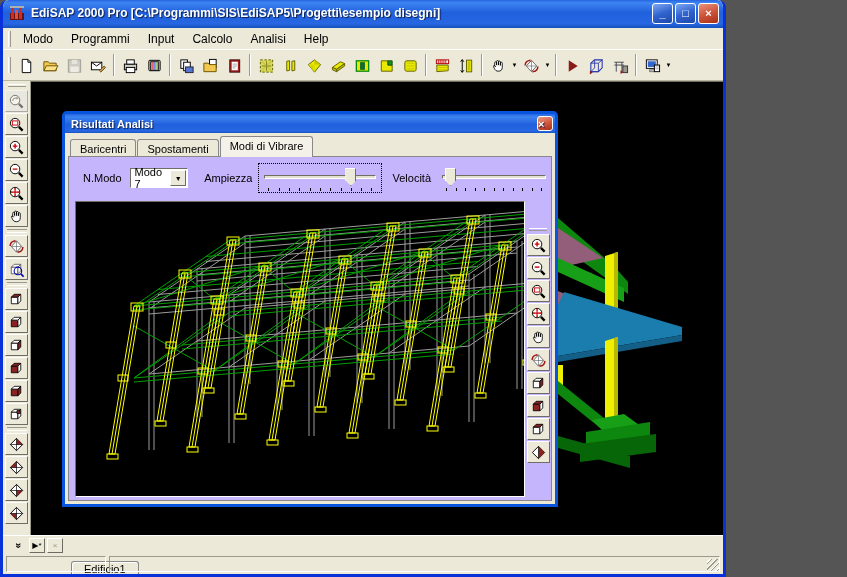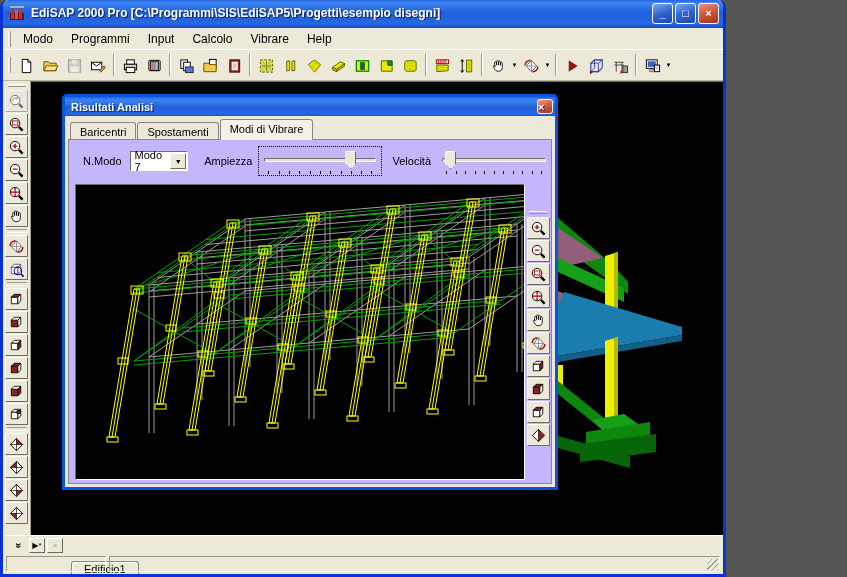--- a/index.html
+++ b/index.html
@@ -33,21 +33,21 @@
     align-items:center;padding-top:2px;}
   .hgrip{width:18px;height:3px;margin:1px 0 3px;border-top:1px solid #fff;border-bottom:1px solid #9C9A8C;}
   .sbtn{width:23px;height:22px;margin-bottom:1px;display:flex;align-items:center;justify-content:center;
     background:#ECE9D8;border:1px solid;border-color:#fff #6F6D63 #6F6D63 #fff;}
   .sbtn svg{width:17px;height:17px;}
   .sbtn.disabled{opacity:.5;filter:grayscale(1);}
   .vsep{height:4px;width:20px;margin:1px 0 2px;border-top:1px solid #9C9A8C;border-bottom:1px solid #fff;}
   .client{position:relative;flex:1;background:#000;border-top:1px solid #716F64;overflow:hidden;}
   #model3d{position:absolute;left:527px;top:126px;}
   
-  .dialog{position:absolute;left:31px;top:12px;width:496px;height:396px;
+  .dialog{position:absolute;left:31px;top:29px;width:496px;height:396px;
     border:3px solid #0855DD;border-radius:5px 5px 0 0;background:#ECE9D8;display:flex;flex-direction:column;}
   .dtitle{height:19px;display:flex;align-items:center;padding:0 2px 0 6px;
     background:linear-gradient(180deg,#2664E0 0%,#3D85F2 15%,#2160DC 55%,#2767E2 90%,#1854BE 100%);}
   .dtitle span{flex:1;color:#fff;font-weight:bold;font-size:11px;text-shadow:1px 1px 1px #0a1e50;}
   .dclose{width:16px;height:15px;border:1px solid #fff;border-radius:3px;color:#fff;font-size:10px;font-weight:bold;
     display:flex;align-items:center;justify-content:center;
     background:linear-gradient(160deg,#EE9B85 0%,#CE543A 55%,#A83018 100%);}
   .dbody{flex:1;display:flex;flex-direction:column;padding:3px 3px 3px 3px;}
   .tabs{display:flex;align-items:flex-end;height:21px;padding-left:2px;}
   .tab{font-size:11px;color:#000;padding:3px 9px 6px;background:#ECE9D8;border:1px solid #888;
@@ -113,21 +113,21 @@
         <span>×</span>
       </div>
   </div>
 
   <div class="menubar">
     <span class="grip"></span>
     <span class="item">Modo</span>
     <span class="item">Programmi</span>
     <span class="item">Input</span>
     <span class="item">Calcolo</span>
-    <span class="item">Vibrare</span>
+    <span class="item">Analisi</span>
     <span class="item">Help</span>
   </div>
 
   <div class="toolbar" id="toolbar">
     <span class="grip"></span>
   <div class="tbtn">
         <span style="display: flex; width: 17px; height: 17px;">
           <svg viewBox="0 0 18 18">
             <path d="M4.5 2h6l3 3v11h-9z" fill="#fff" stroke="#000"></path>
             <path d="M10.5 2v3h3" fill="none" stroke="#000"></path>

